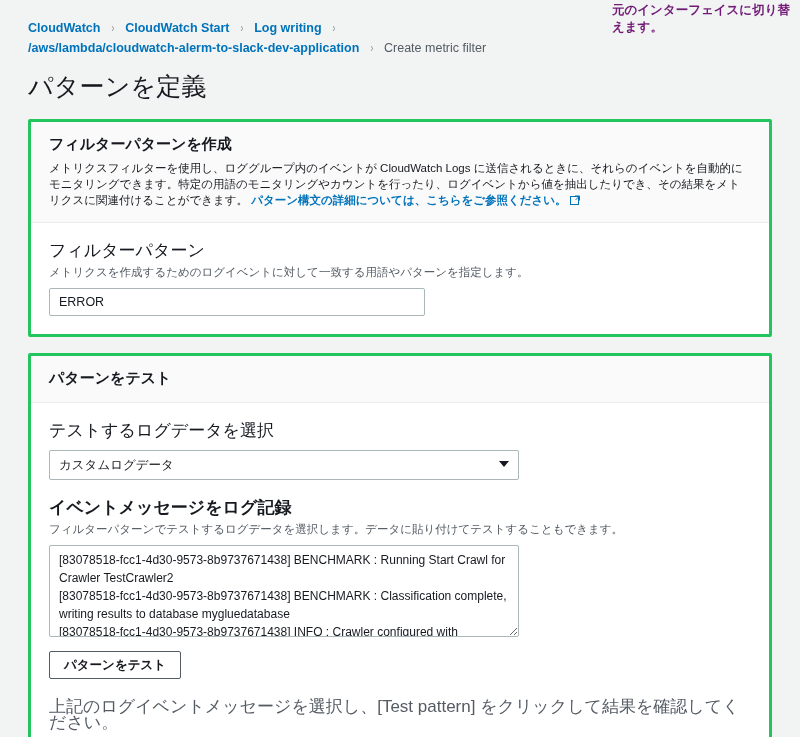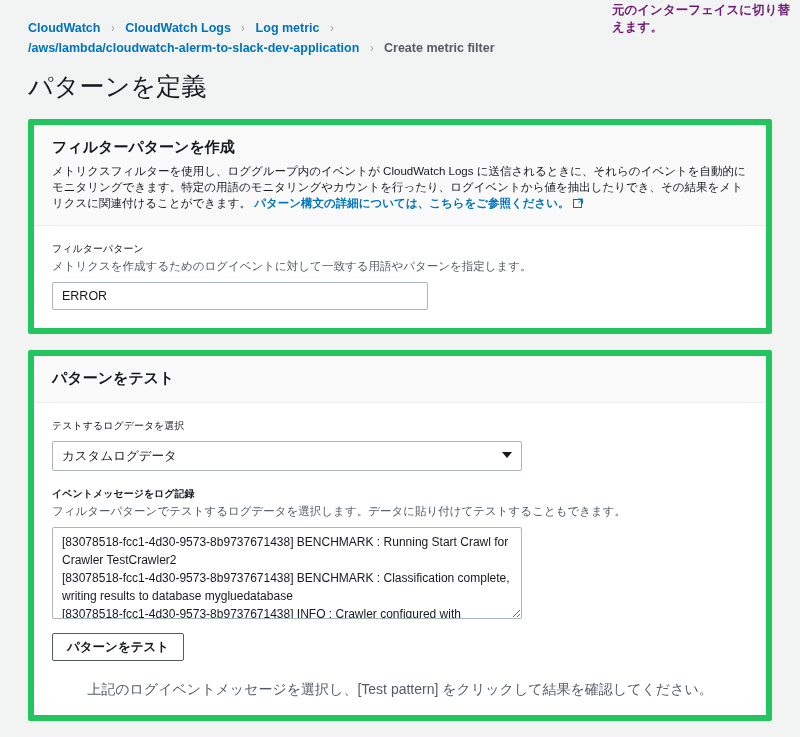--- a/index.html
+++ b/index.html
@@ -30,21 +30,21 @@
     color: #0073bb;
     font-size: 12.5px;
     font-weight: 700;
     text-decoration: none;
     cursor: pointer;
     white-space: nowrap;
   }
   .bc-current {
     color: #545b64;
     font-size: 12.5px;
-    font-weight: 700;
+    font-weight: 400;
     white-space: nowrap;
   }
   .bc-sep {
     display: inline-block;
     color: #879596;
     font-size: 12px;
     font-weight: 400;
     margin: 0 7px;
     transform: scaleX(0.7);
   }
@@ -73,21 +73,21 @@
     margin: 8px 0 0 0;
     font-size: 12.5px;
     font-weight: 700;
     color: #545b64;
   }
 
   
   .wrap { padding: 0 28px; }
   .card {
     background: #ffffff;
-    border: 6px solid #22c55e;
+    border: 3px solid #22c55e;
     border-radius: 2px;
     margin-top: 16px;
   }
   .card-head {
     padding: 13px 18px 13px 18px;
     border-bottom: 1px solid #eaeded;
     background: #fafafa;
   }
   .card-head.no-sub { padding-bottom: 14px; }
   .card-title {
@@ -110,21 +110,21 @@
   }
   .ext-icon {
     display: inline-block;
     vertical-align: -1px;
     margin-left: 3px;
   }
   .card-body { padding: 16px 18px 18px 18px; }
 
   
   .field-label {
-    font-size: 10px;
+    font-size: 17px;
     font-weight: 400;
     color: #16191f;
     margin: 0;
   }
   .field-label.bold { font-weight: 700; }
   .field-hint {
     font-size: 11.5px;
     color: #545b64;
     margin: 3px 0 0 0;
     line-height: 15px;
@@ -208,37 +208,36 @@
 
   .result-block { margin-top: 20px; }
   .result-title {
     font-size: 12.5px;
     font-weight: 700;
     color: #16191f;
     margin: 0;
   }
   .result-text {
     margin: 3px 0 0 0;
-    font-size: 14px;
+    font-size: 17px;
     color: #545b64;
     line-height: 16px;
-    text-align: center;
   }
 </style>
 </head>
 <body>
 
 <div class="page-head">
 
   <div class="breadcrumb">
     <a class="bc-link">CloudWatch</a>
     <span class="bc-sep">›</span>
-    <a class="bc-link">CloudWatch Logs</a>
-    <span class="bc-sep">›</span>
-    <a class="bc-link">Log metric</a>
+    <a class="bc-link">CloudWatch Start</a>
+    <span class="bc-sep">›</span>
+    <a class="bc-link">Log writing</a>
     <span class="bc-sep">›</span>
     <br>
     <a class="bc-link">/aws/lambda/cloudwatch-alerm-to-slack-dev-application</a>
     <span class="bc-sep">›</span>
     <span class="bc-current">Create metric filter</span>
   </div>
 
   <a class="switch-link">元のインターフェイスに切り替えます。</a>
 
   <h1 class="page-title">パターンを定義</h1>

